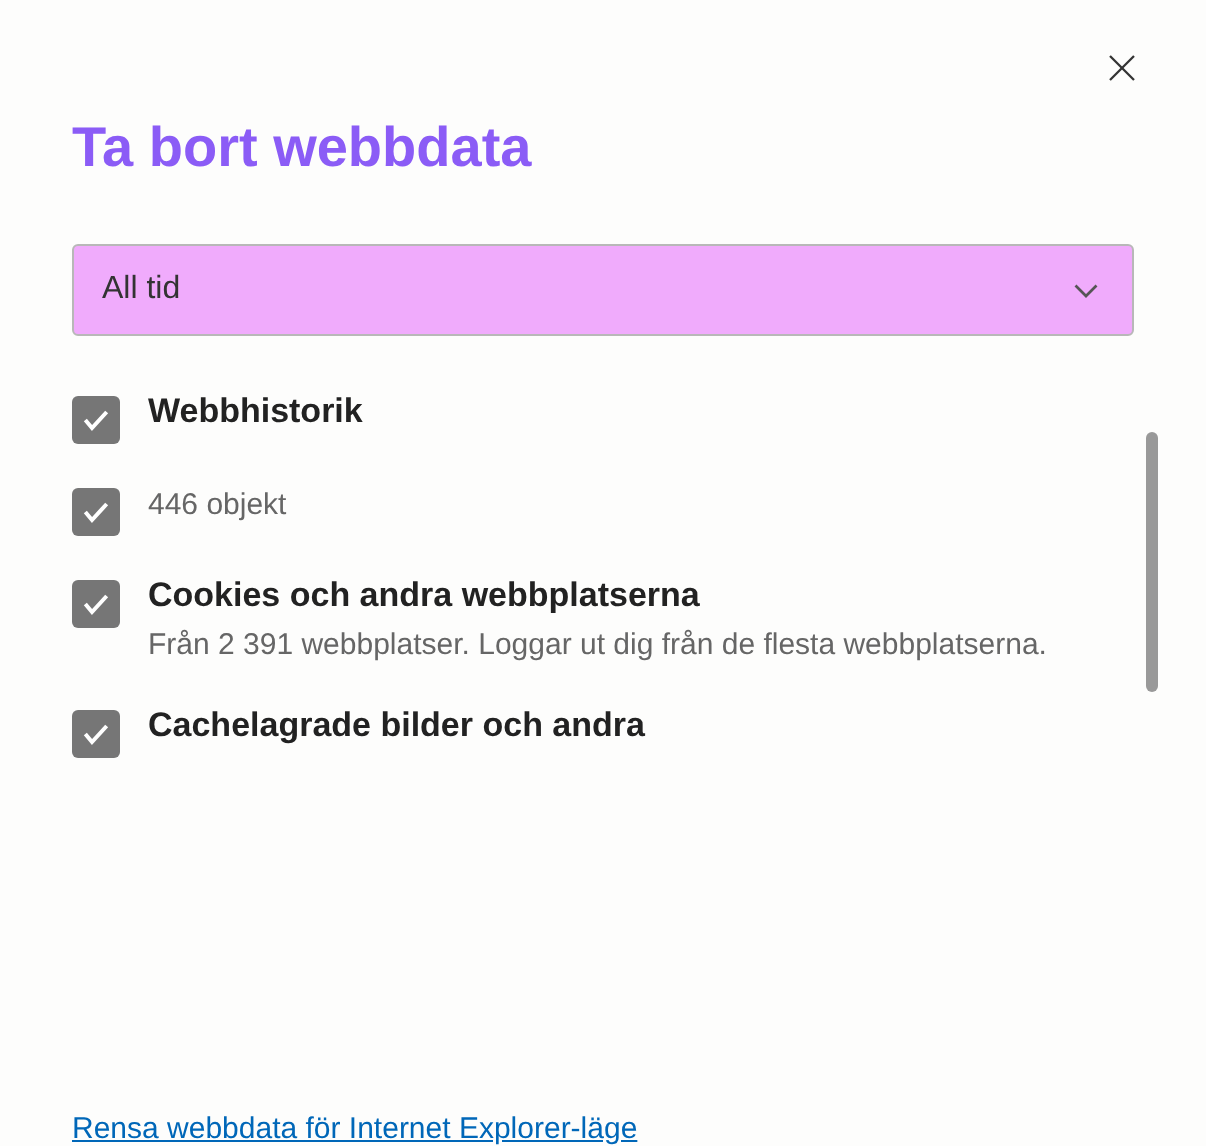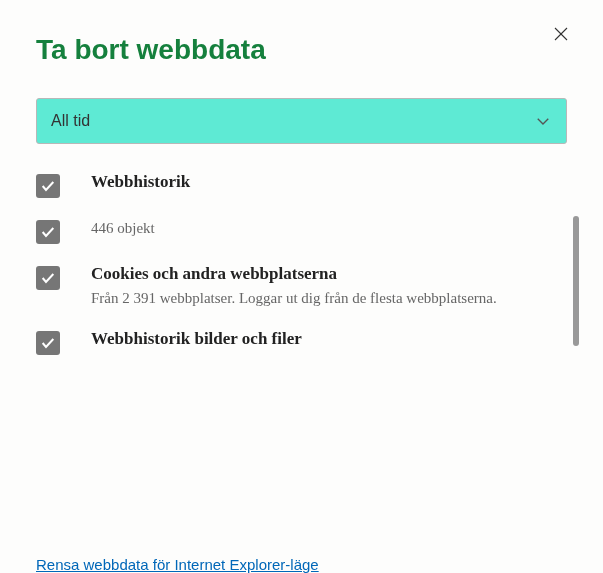--- a/index.html
+++ b/index.html
@@ -32,56 +32,55 @@
       cursor: pointer;
       color: #333;
     }
     .close-btn svg {
       width: 18px;
       height: 18px;
     }
     .title {
       font-size: 28px;
       font-weight: 600;
-      color: #15803d;
-      margin-top: 16px;
+      color: #8b5cf6;
+      margin-top: 40px;
       margin-bottom: 32px;
     }
     .field-label {
       font-size: 15px;
       color: #333;
       margin-bottom: 10px;
       display: block;
     }
     .dropdown {
       width: 100%;
       height: 46px;
       border: 1px solid #b8b8b8;
       border-radius: 3px;
-      background: #5eead4;
+      background: #f0abfc;
       padding: 0 14px;
       display: flex;
       align-items: center;
       justify-content: space-between;
       font-size: 16px;
       color: #333;
       cursor: pointer;
       margin-bottom: 28px;
     }
     .dropdown svg {
       width: 18px;
       height: 18px;
       color: #555;
     }
     .checkbox-row {
       display: flex;
       align-items: flex-start;
-      gap: 31px;
+      gap: 14px;
       margin-bottom: 20px;
-      font-family: Liberation Serif, serif;
     }
     .checkbox {
       width: 24px;
       height: 24px;
       background: #767676;
       border-radius: 3px;
       flex-shrink: 0;
       display: flex;
       align-items: center;
       justify-content: center;
@@ -191,21 +190,21 @@
     </div>
   </div>
 
   <div class="checkbox-row">
     <div class="checkbox">
       <svg viewBox="0 0 24 24" fill="none" stroke="currentColor" stroke-width="3">
         <polyline points="4 12 9 18 20 6"></polyline>
       </svg>
     </div>
     <div class="checkbox-content">
-      <div class="checkbox-title">Webbhistorik bilder och filer</div>
+      <div class="checkbox-title">Cachelagrade bilder och andra</div>
     </div>
   </div>
 
   <div class="scrollbar-track"></div>
 
   <div class="fade-overlay"></div>
 
   <a class="footer-link">Rensa webbdata för Internet Explorer-läge</a>
 
 </div>

